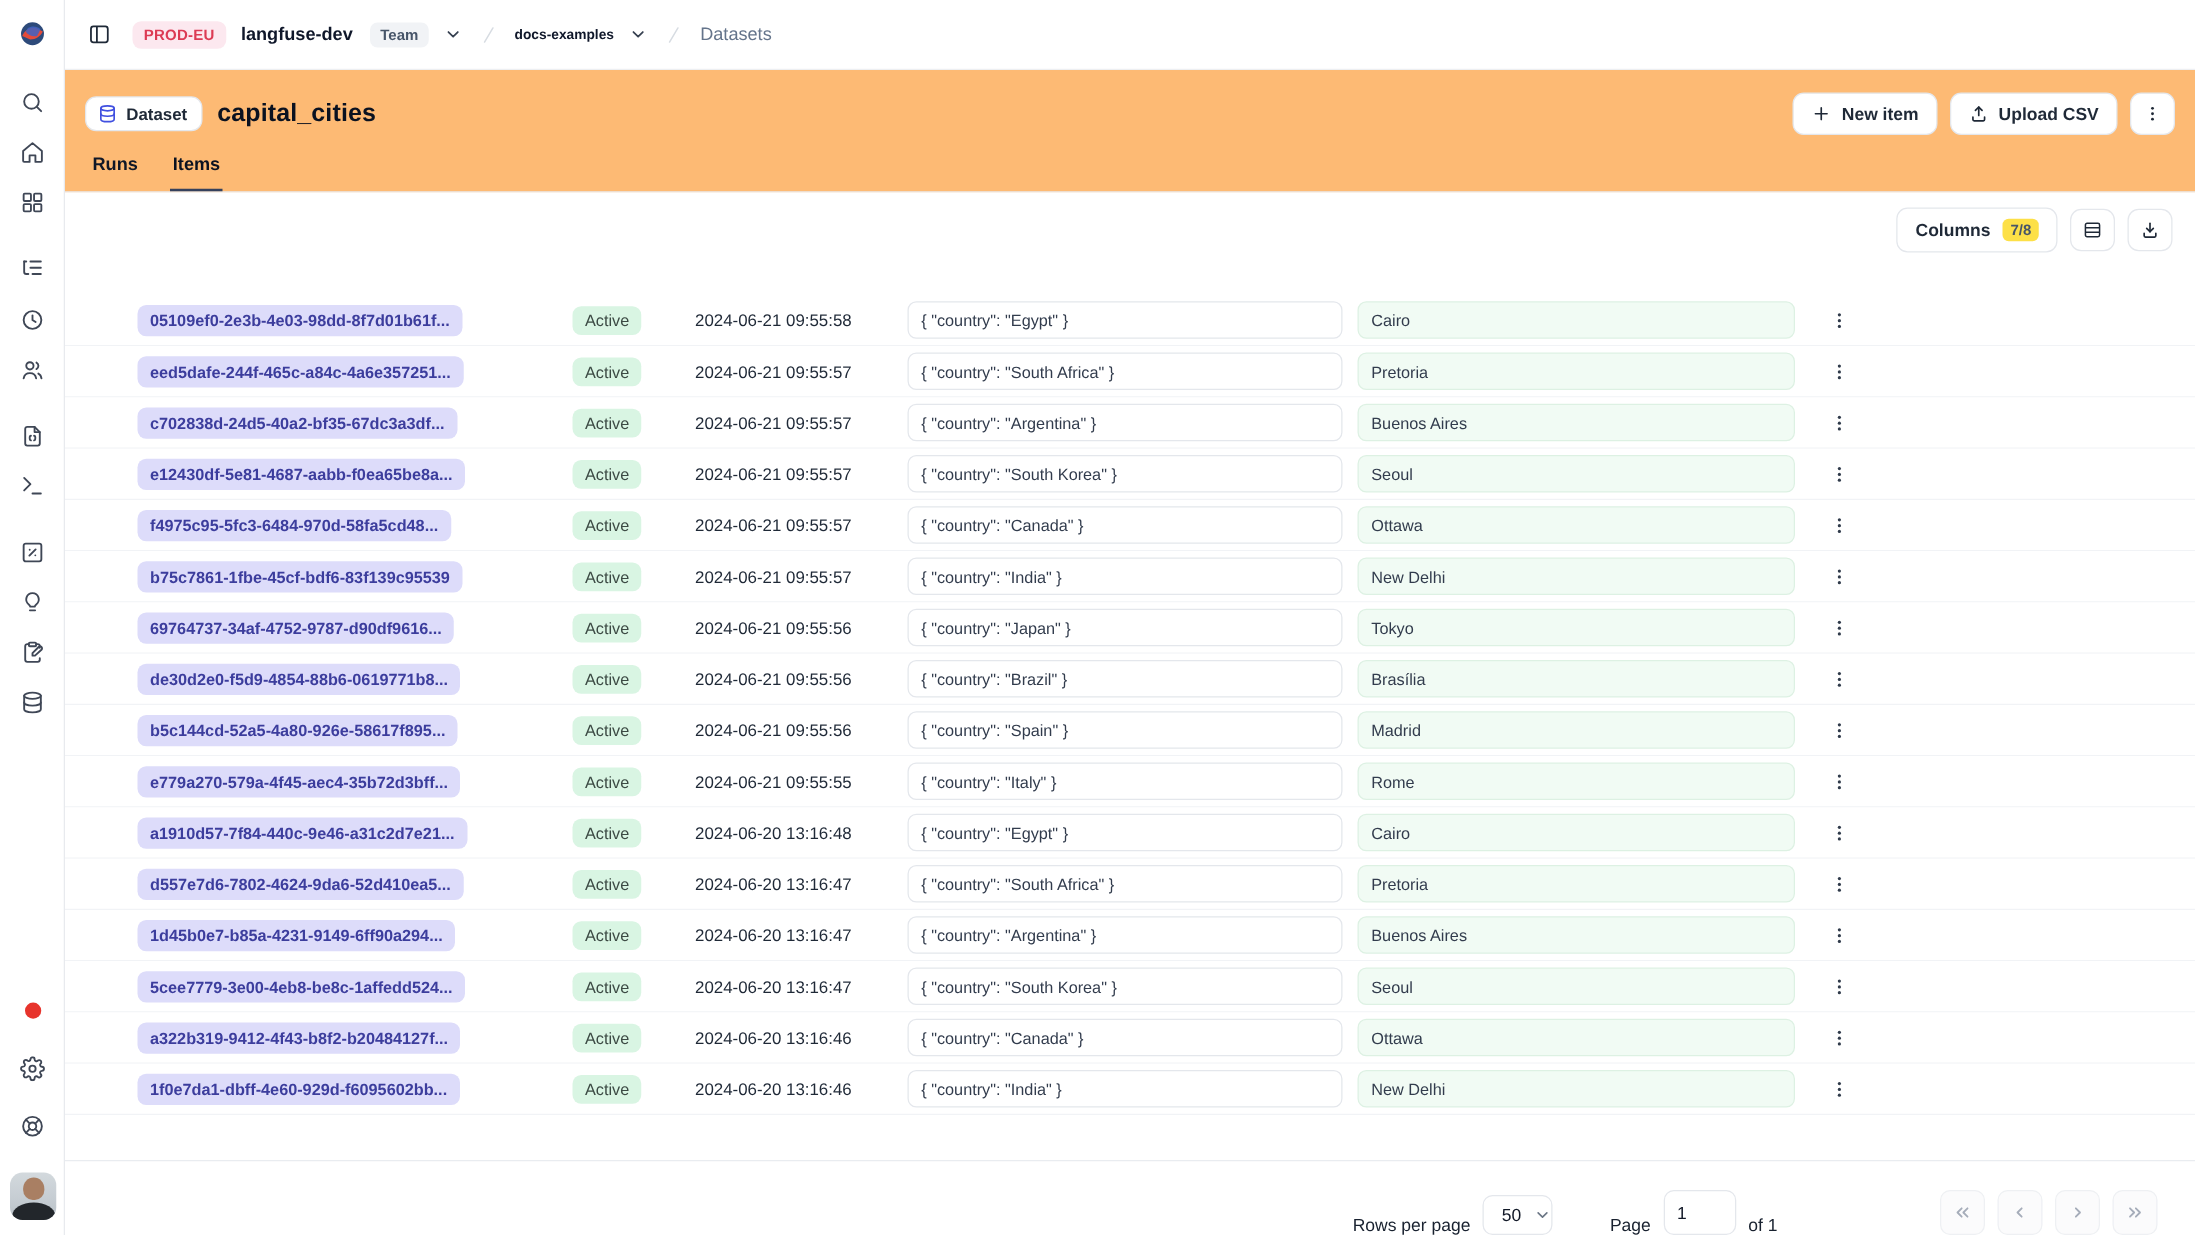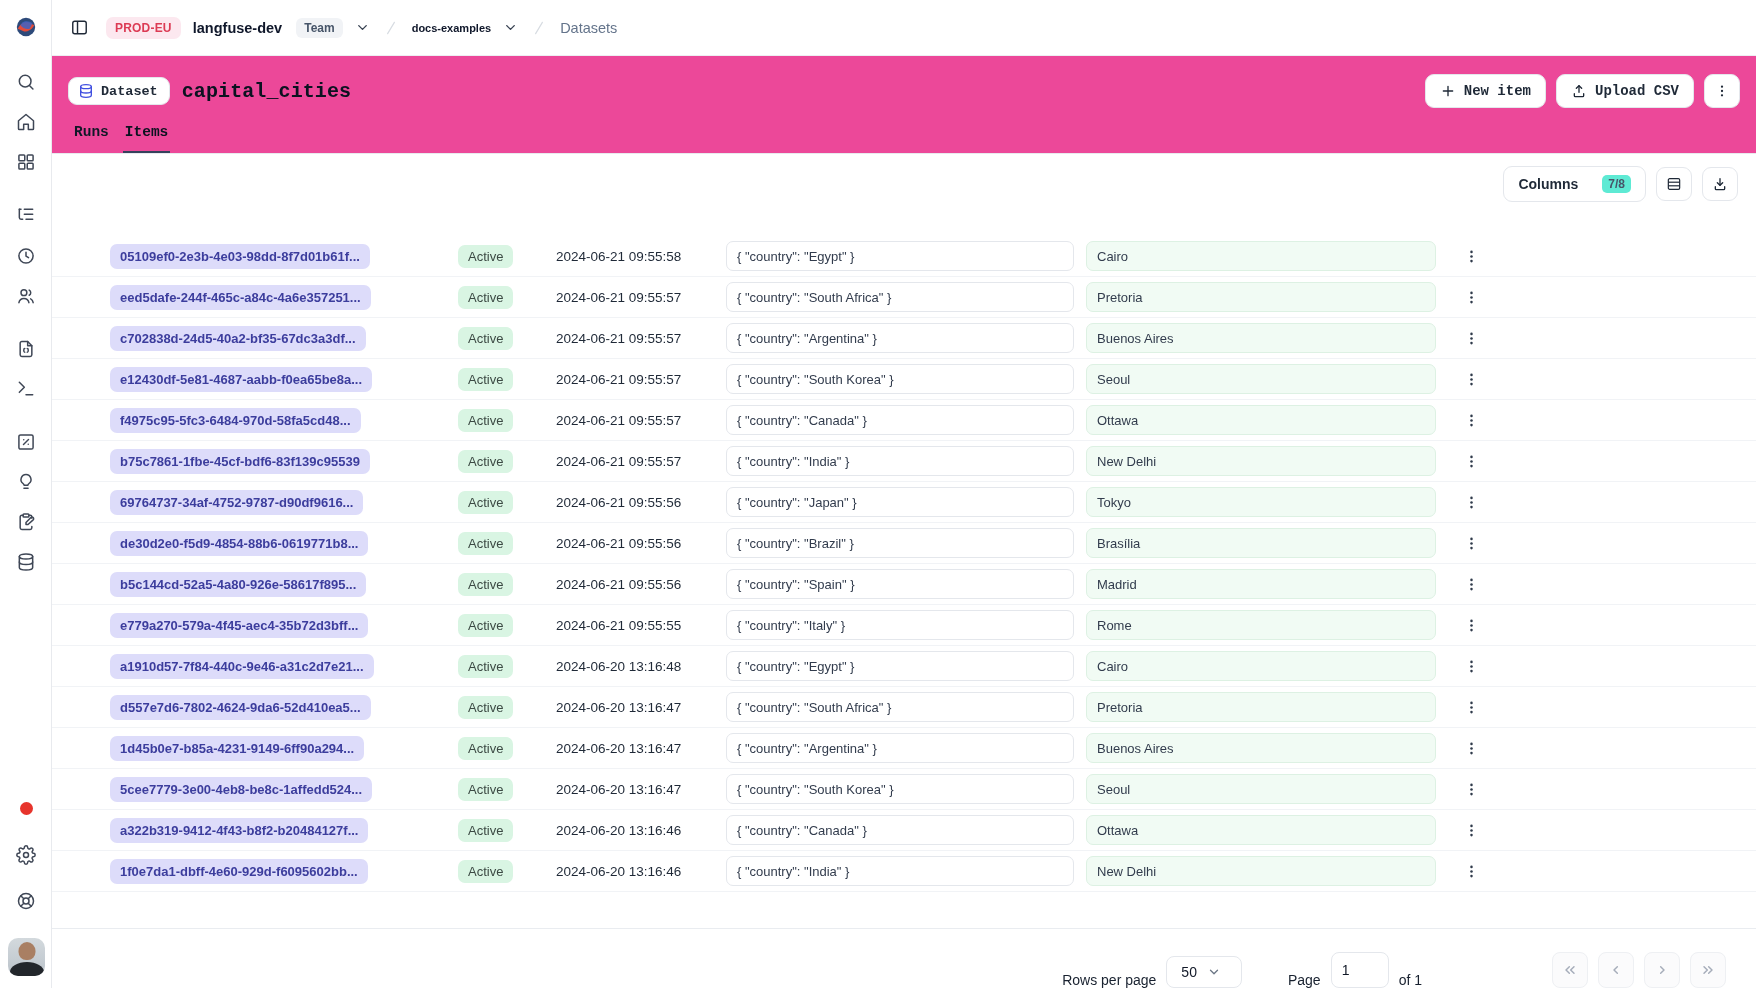--- a/index.html
+++ b/index.html
@@ -62,50 +62,50 @@
     padding:3px 8px; border-radius:6px; margin-left:2px;
   }
   .crumb-caret { color:#374151; display:flex; align-items:center; cursor:pointer; background:none; border:none; }
   .crumb-caret svg { width:15px; height:15px; }
   .crumb-slash { color:#d7dce2; display:flex; }
   .crumb-slash svg { width:18px; height:18px; }
   .crumb-project { font-weight:600; font-size:11px; color:#0f172a; }
   .crumb-section { font-size:14.5px; color:#64748b; font-weight:500; }
 
   
-  .page-head { padding:14px 16px 0 16px; border-bottom:1px solid #e8eaee; background:#ec4899;font-family:Liberation Mono, monospace; }
+  .page-head { padding:14px 16px 0 16px; border-bottom:1px solid #e8eaee; background:#fdba74; }
   .title-row { display:flex; align-items:center; height:42px; }
   .entity-pill {
     display:inline-flex; align-items:center; gap:7px;
     border:1px solid #e4e7ec; border-radius:9px; background:#fff;
     padding:5px 11px 5px 9px; font-size:13.5px; font-weight:700; color:#1f2937;
   }
   .entity-pill svg { width:16px; height:16px; color:#4150e0; }
   .page-title { font-size:20px; font-weight:700; margin-left:12px; color:#0b1220; letter-spacing:.1px; }
   .head-actions { margin-left:auto; display:flex; align-items:center; gap:10px; }
   .btn {
     display:inline-flex; align-items:center; gap:8px; background:#fff;
     border:1px solid #e4e7ec; border-radius:9px; padding:8px 14px;
     font-size:14px; font-weight:600; color:#1f2937; cursor:pointer;
     font-family:inherit;
   }
   .btn svg { width:16px; height:16px; }
   .btn.icon-only { padding:8px 9px; }
 
-  .tabs { display:flex; gap:12px; margin-top:12px; padding:0 4px; }
+  .tabs { display:flex; gap:24px; margin-top:12px; padding:0 4px; }
   .tab {
     background:none; border:none; font-family:inherit; cursor:pointer;
     font-size:14.5px; font-weight:600; color:#111827; padding:0 2px 11px 2px;
     border-bottom:2.5px solid transparent;
   }
   .tab.active { border-bottom-color:#35415c; color:#0b1220; }
 
   
   .toolbar { display:flex; align-items:center; justify-content:flex-end; gap:10px; padding:12px 18px 10px 16px; background:#fff; }
-  .col-badge { background:#5eead4; color:#475569; font-size:12px; font-weight:600; padding:2px 6px; border-radius:5px; margin-left:16px; }
+  .col-badge { background:#fde047; color:#475569; font-size:12px; font-weight:600; padding:2px 6px; border-radius:5px; margin-left:2px; }
 
   
   .table { flex:1; display:flex; flex-direction:column; margin-top:24px; min-height:0; }
   .thead, .tr {
     display:grid;
     grid-template-columns:292px 104px 98px 170px 360px 362px 1fr;
     align-items:center; padding-left:10px;
   }
   .thead {
     height:48px; border-top:1px solid #e9ecf0; border-bottom:1px solid #e9ecf0;
@@ -142,21 +142,21 @@
 
   
   .pagefoot {
     margin-top:auto; flex:0 0 60px; border-top:1px solid #e9ecf0;
     display:flex; align-items:flex-end; justify-content:flex-end; gap:10px;
     padding-right:30px; background:#fff; font-size:14px; color:#1f2937;
   }
   .foot-label { font-weight:500; color:#18212f; }
   .select-box {
     display:inline-flex; align-items:center; gap:10px; border:1px solid #e4e7ec;
-    border-radius:8px; padding:7px 20px 7px 14px; background:#fff; cursor:pointer;
+    border-radius:8px; padding:7px 0 7px 14px; background:#fff; cursor:pointer;
     font-family:inherit; font-size:14px; color:#111827;
   }
   .select-box svg { width:14px; height:14px; color:#6b7685; }
   .gap-a { width:26px; } .gap-b { width:110px; }
   .page-input {
     width:58px; height:36px; border:1px solid #e4e7ec; border-radius:8px;
     padding:0 10px; font-size:14px; color:#111827; font-family:inherit; background:#fff;
   }
   .pg-btn {
     width:36px; height:36px; border:1px solid #eef0f3; background:#fbfbfc;

